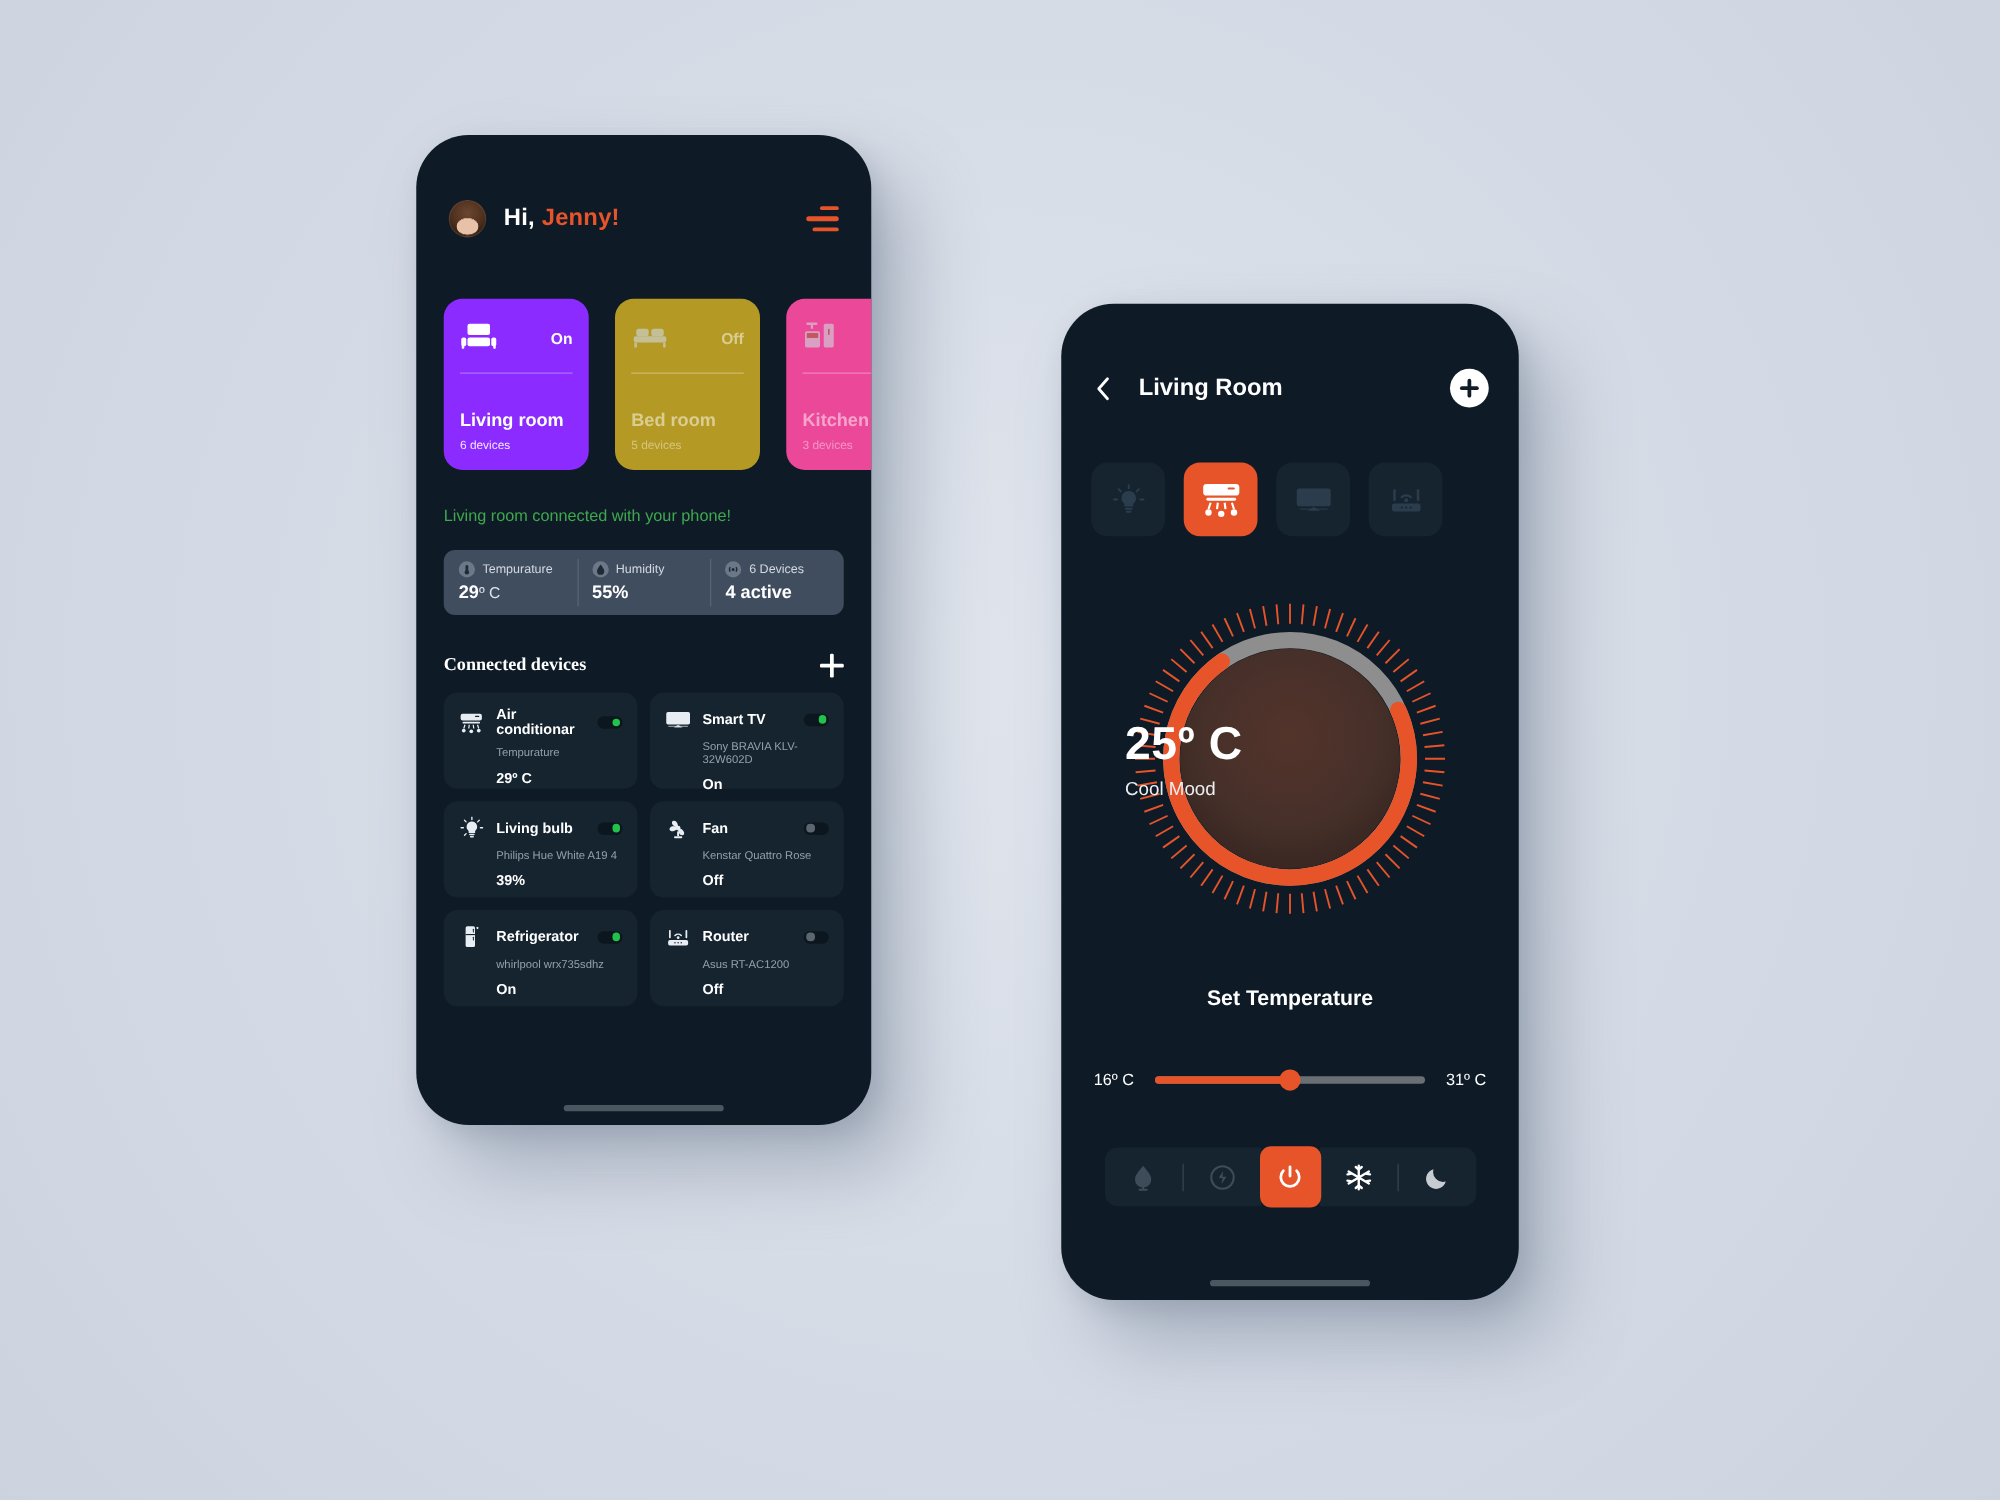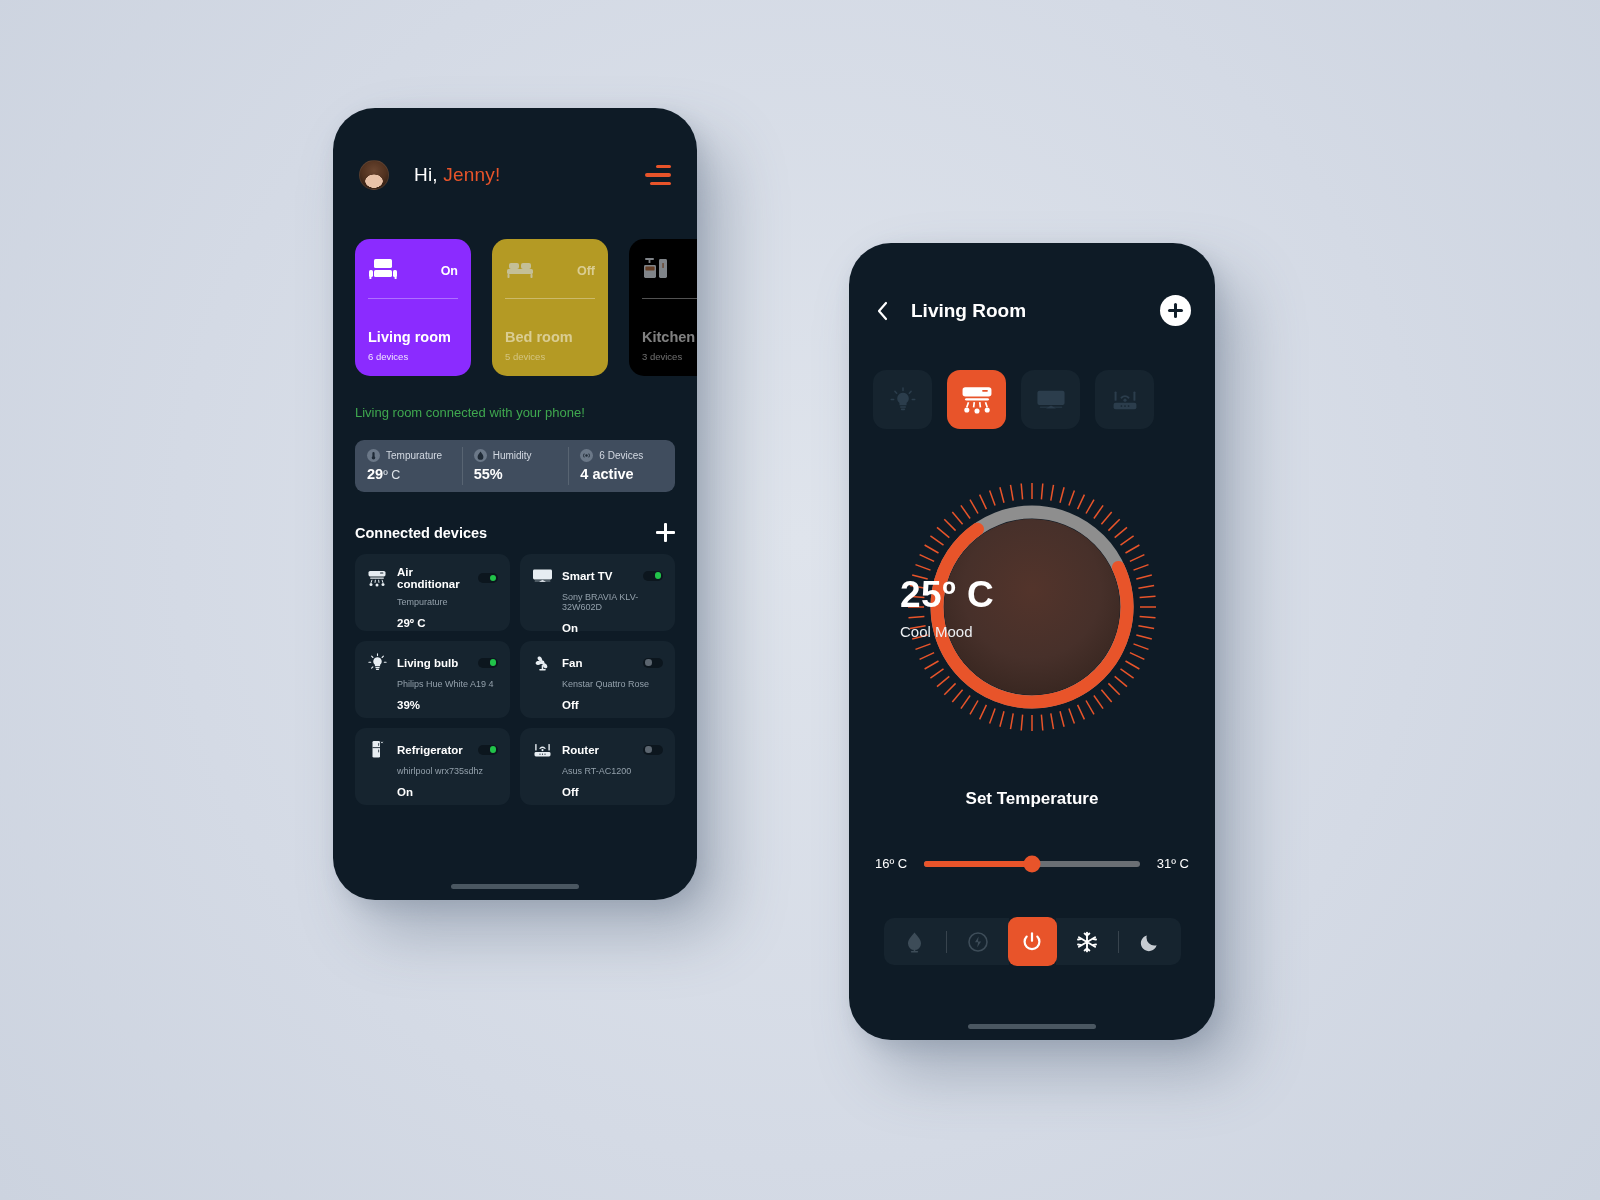--- a/index.html
+++ b/index.html
@@ -31,21 +31,21 @@
   
   .p1-header { display: flex; align-items: center; padding: 52px 26px 0 26px; }
   .avatar {
     width: 30px; height: 30px; border-radius: 50%; flex: 0 0 auto;
     background:
       radial-gradient(ellipse 55% 42% at 50% 72%, #e8c2a8 0%, #e8c2a8 55%, rgba(0,0,0,0) 58%),
       radial-gradient(ellipse 62% 58% at 50% 34%, #6b4630 0%, #50311f 70%, #3a2417 100%),
       #54342a;
     border: 1px solid rgba(255,255,255,.08);
   }
-  .greet { margin-left: 25px; font-size: 19px; font-weight: 400; color: #ffffff; letter-spacing: .2px; }
+  .greet { margin-left: 14px; font-size: 19px; font-weight: 700; color: #ffffff; letter-spacing: .2px; }
   .greet .name { color: #e8542a; }
   .menu-btn { margin-left: auto; width: 26px; display: flex; flex-direction: column;
               align-items: flex-end; gap: 5px; cursor: pointer; }
   .menu-btn i { display: block; height: 3.5px; border-radius: 2px; background: #e8542a; }
   .menu-btn i:nth-child(1) { width: 15px; }
   .menu-btn i:nth-child(2) { width: 26px; }
   .menu-btn i:nth-child(3) { width: 21px; }
 
   
   .rooms { display: flex; gap: 21px; padding: 49px 0 0 22px; }
@@ -70,21 +70,21 @@
   .stat + .stat::before { content: ""; position: absolute; left: 0; top: 7px; bottom: 7px;
                           width: 1px; background: rgba(255,255,255,.13); }
   .stat .srow { display: flex; align-items: center; gap: 6px; }
   .stat .badge { width: 13px; height: 13px; border-radius: 50%; background: #6b7888;
                  display: flex; align-items: center; justify-content: center; flex: 0 0 auto; }
   .stat .slabel { font-size: 10px; color: #d3d9e2; }
   .stat .sval { font-size: 14.5px; font-weight: 700; color: #ffffff; margin-top: 4px; }
   .stat .sval .unit { font-weight: 400; font-size: 12.5px; color: #dfe4ea; }
 
   
-  .cd-head { display: flex; align-items: center; margin: 31px 22px 0 22px; }
+  .cd-head { display: flex; align-items: center; margin: 31px 22px 0 22px; font-family: Liberation Serif, serif; }
   .cd-title { font-size: 14.5px; font-weight: 700; color: #ffffff; }
   .cd-add { margin-left: auto; position: relative; width: 19px; height: 19px; cursor: pointer; }
   .cd-add::before, .cd-add::after { content: ""; position: absolute; background: #ffffff; border-radius: 1px; }
   .cd-add::before { left: 0; right: 0; top: 8px; height: 2.6px; }
   .cd-add::after { top: 0; bottom: 0; left: 8px; width: 2.6px; }
 
   .dev-grid { display: grid; grid-template-columns: 1fr 1fr; gap: 10px;
               margin: 12px 22px 0 22px; }
   .dev { background: #16242f; border-radius: 11px; padding: 12px 12px 12px 11px;
          height: 77px; cursor: pointer; }
@@ -199,21 +199,21 @@
               <rect x="25.5" y="16" width="2" height="4" rx=".7"></rect>
             </svg>
           </span>
           <span class="state">Off</span>
         </div>
         <hr>
         <div class="rname">Bed room</div>
         <div class="rcount">5 devices</div>
       </div>
 
-      <div class="room off" style="background:#000000">
+      <div class="room off" style="background:#ec4899">
         <div class="top">
           <span>
             <svg width="28" height="24" viewBox="0 0 28 24" fill="#cfd6dd">
               <rect x="3" y="1" width="9" height="2" rx="1"></rect>
               <rect x="6.6" y="3" width="1.8" height="3"></rect>
               <rect x="2" y="8" width="12" height="13" rx="1.4"></rect>
               <rect x="3.4" y="9.4" width="9.2" height="4" rx=".7" fill="#a5663f"></rect>
               <rect x="17" y="2" width="8" height="19" rx="1.4"></rect>
               <rect x="20.4" y="6" width="1.3" height="5" rx=".6" fill="#a5663f"></rect>
             </svg>

